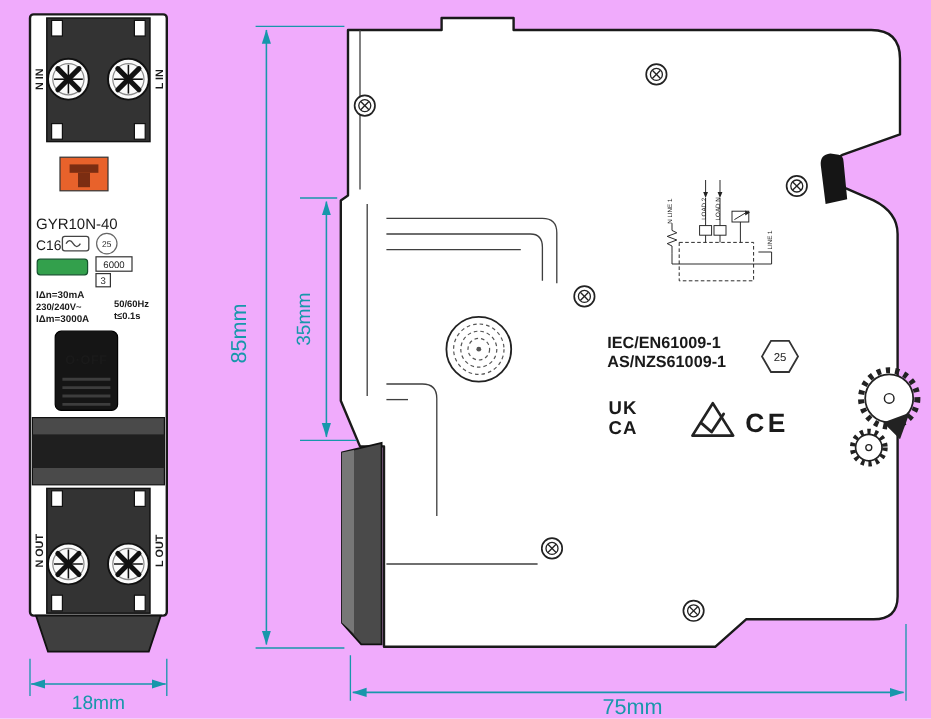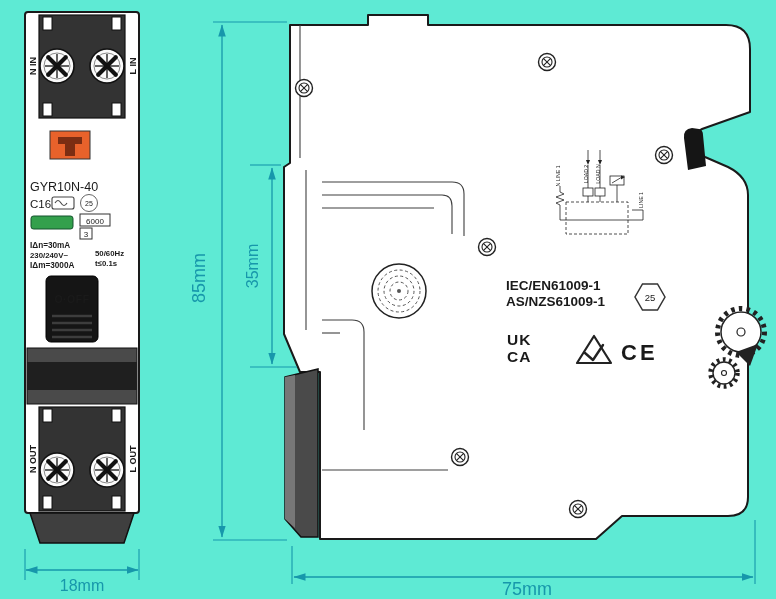--- a/index.html
+++ b/index.html
@@ -1,16 +1,16 @@
 <!DOCTYPE html>
 <html><head>
 <meta charset="utf-8">
 <style>
   html,body{margin:0;padding:0;background:#ffffff;}
-  .canvas{width:776px;height:599px;position:relative;background:#5eead4;overflow:hidden;}
+  .canvas{width:776px;height:599px;position:relative;background:#f0abfc;overflow:hidden;}
   svg{display:block;}
   svg text{font-family:"Liberation Sans","DejaVu Sans",sans-serif;fill:#1a1a1a;}
   .dimtxt{fill:#1797AB;}
   .outline{fill:#ffffff;stroke:#1a1a1a;stroke-width:2;stroke-linejoin:round;}
   .thin{stroke:#3f3f3f;stroke-width:1.1;fill:none;}
   .dimline{stroke:#1797AB;stroke-width:1.3;fill:none;}
   .extline{stroke:#1797AB;stroke-width:1.1;fill:none;}
   .schem{stroke:#222;stroke-width:0.8;fill:none;}
 </style>
 </head>

